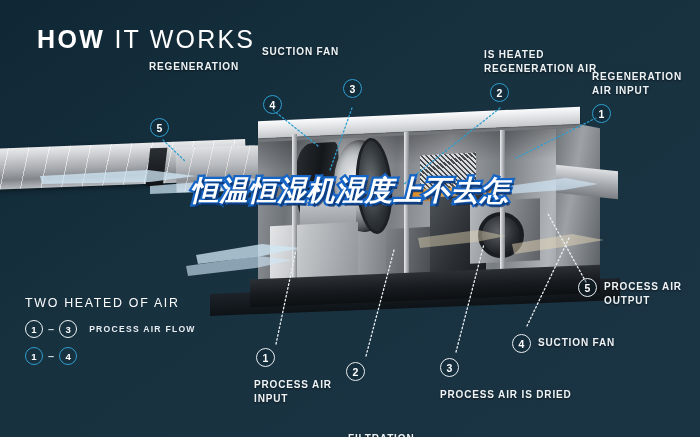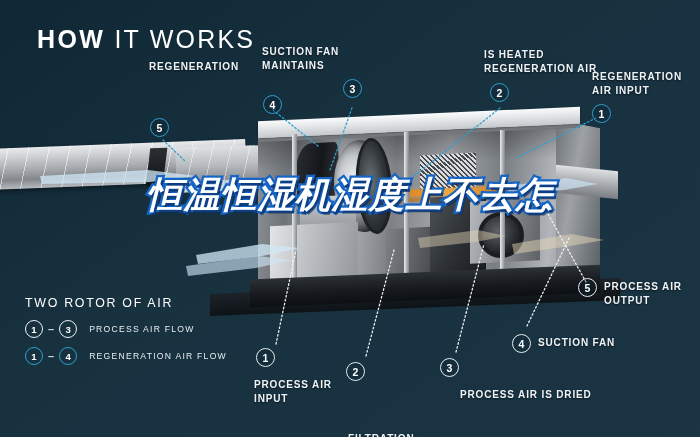--- a/index.html
+++ b/index.html
@@ -217,30 +217,30 @@
   .lg-circ{
     width:18px; height:18px; border-radius:50%;
     display:flex; align-items:center; justify-content:center;
     font-size:9.6px; font-weight:700; color:#fff;
   }
   .lg-circ.w{ border:1.3px solid #f0f4f6; }
   .lg-circ.t{ border:1.3px solid #2f9fd0; }
   .lg-dash{ color:#cfd9e0; font-size:11px; margin:0 5px; font-weight:700; }
   .lg-label{
     margin-left:12px; color:#e8eef2; font-size:8.6px;
-    font-weight:400; letter-spacing:1.25px;
+    font-weight:700; letter-spacing:1.25px;
   }
 
   
   .cn{
     position:absolute; z-index:9; left:0; right:0; top:176px;
     text-align:center;
     font-family:"DejaVu Sans", sans-serif;
     font-weight:700; font-style:italic;
-    font-size:36px; line-height:1.06;
+    font-size:28px; line-height:1.06;
     color:#ffffff;
     letter-spacing:1px;
     -webkit-text-stroke:4.5px #1565c6;
     paint-order:stroke fill;
     text-shadow:
       0 0 0 #1565c6,
       2px 3px 0 rgba(10,40,90,.65);
   }
   .cn span{ display:block; white-space:nowrap; }
   .cn .l2{ margin-top:-3px; }
@@ -322,21 +322,20 @@
 
   <div class="calloutN" style="left:149px; top:60px; width:110px;">
     <div>REGENERATION</div>
   </div>
   <div class="badge teal" style="left:150px; top:118px;">
       <span>5</span>
     </div>
 
   <div class="calloutN" style="left:262px; top:45px; width:110px;">
     <div>SUCTION FAN</div>
-    <div>MAINTAINS</div>
   </div>
   <div class="badge teal" style="left:263px; top:95px;">
       <span>4</span>
     </div>
 
   <div class="badge teal" style="left:343px; top:79px;">
       <span>3</span>
     </div>
 
   <div class="calloutN" style="left:484px; top:48px; width:118px;">
@@ -381,47 +380,46 @@
   <div class="badge white" style="left:346px; top:362px;">
       <span>2</span>
     </div>
   <div class="calloutN" style="left:348px; top:400px; width:100px;margin-top:32px;">
     <div>FILTRATION</div>
   </div>
 
   <div class="badge white" style="left:440px; top:358px;">
       <span>3</span>
     </div>
-  <div class="calloutN" style="left:460px; top:388px; width:160px;">
+  <div class="calloutN" style="left:440px; top:388px; width:160px;">
     <div>PROCESS AIR IS DRIED</div>
   </div>
 
   <div class="legend">
-    <div class="legend-title">TWO ROTOR OF AIR</div>
+    <div class="legend-title">TWO HEATED OF AIR</div>
 
     <div class="legend-row">
       <div class="lg-circ w">
           <span>1</span>
         </div>
       <div class="lg-dash">–</div>
       <div class="lg-circ w">
           <span>3</span>
         </div>
       <div class="lg-label">PROCESS AIR FLOW</div>
     </div>
 
     <div class="legend-row">
       <div class="lg-circ t">
           <span>1</span>
         </div>
       <div class="lg-dash">–</div>
       <div class="lg-circ t">
           <span>4</span>
         </div>
-      <div class="lg-label">REGENERATION AIR FLOW</div>
     </div>
   </div>
 
   <div class="cn">
     <span class="l1">恒温恒湿机湿度上不去怎</span>
   </div>
 
 </div>
 
 </body></html>

